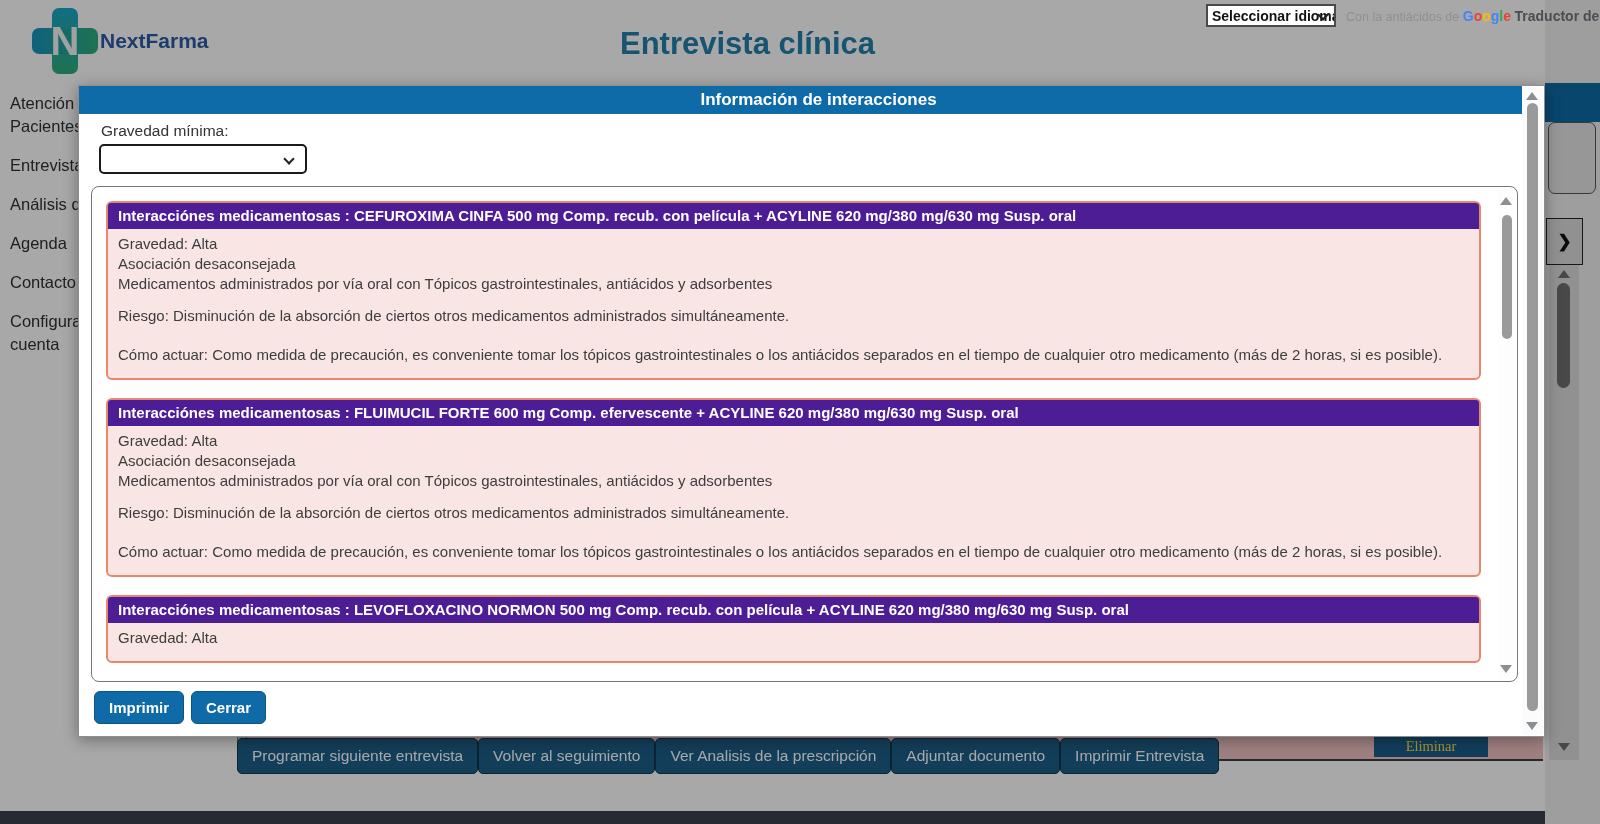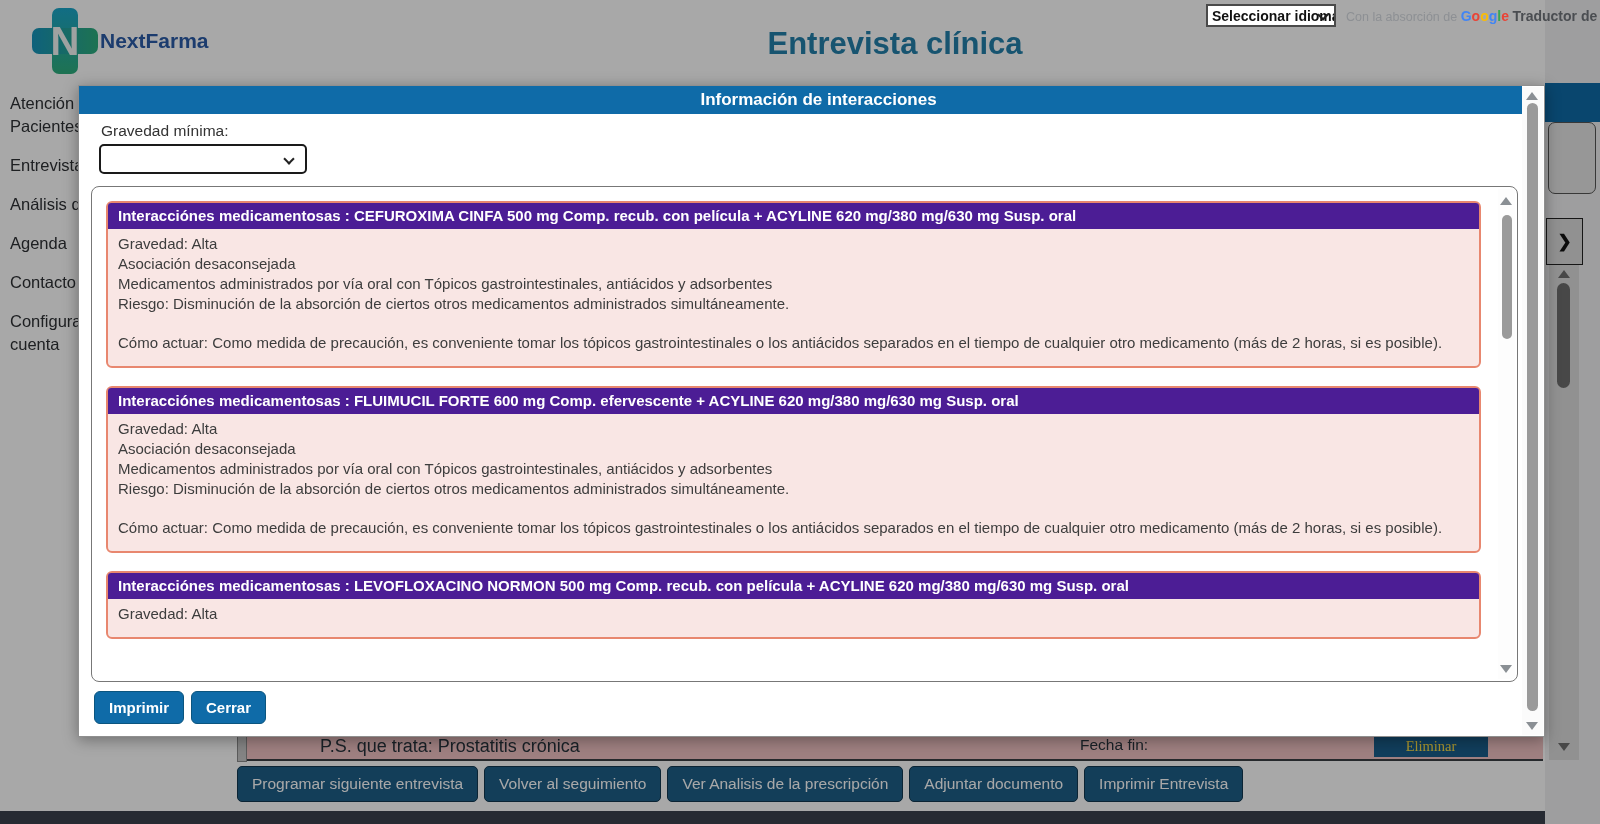--- a/index.html
+++ b/index.html
@@ -13,37 +13,37 @@
   .cross { position:relative; width:66px; height:66px; }
   .cross .vbar { position:absolute; left:20px; top:0; width:26px; height:66px; border-radius:7px;
                  background:linear-gradient(180deg,#1BA6C9 0%,#2EAE7D 100%); }
   .cross .hbar { position:absolute; left:0; top:20px; width:66px; height:26px; border-radius:7px;
                  background:linear-gradient(90deg,#1794BC 0%,#2EAE7D 100%); }
   .cross .nletter { position:absolute; left:0; top:0; width:66px; height:66px; display:flex;
                  align-items:center; justify-content:center; color:#f2f6f5; font-weight:bold;
                  font-size:40px; line-height:1; }
   .brandname { color:#2B5CA8; font-weight:bold; font-size:21px; margin-left:2px; }
 
-  .pagetitle { position:absolute; left:620px; top:26px; width:550px; text-align:center;
+  .pagetitle { position:absolute; left:620px; top:26px; width:550px; 
                color:#2380AB; font-size:31px; font-weight:bold; }
 
   .sidebar { position:absolute; left:10px; top:92px; width:160px; color:#2e3135; font-size:16.5px; }
   .sidebar div { margin-bottom:16px; white-space:pre-line; line-height:23px; cursor:pointer; }
 
   
   .psrow { position:absolute; left:247px; top:735px; width:1296px; height:26px;
            background:#F2C3C4; border-bottom:2px solid #3a3f44; overflow:hidden; }
   .psrow .pstext { position:absolute; left:73px; top:1px; font-size:18px; color:#26333c; }
   .psrow .fechatext { position:absolute; left:833px; top:1px; font-size:15.5px; color:#26333c; }
   .grayStrip { position:absolute; left:237px; top:735px; width:10px; height:27px; background:#c9c9c9; border:1px solid #8a8a8a; }
   .btn-eliminar { position:absolute; left:1374px; top:736px; width:114px; height:21px;
            background:#1A5E8C; color:#fde047; border:none; font-size:14.5px; text-align:center;
            font-family:Liberation Serif, serif; cursor:pointer; }
 
-  .bottombtns { position:absolute; left:237px; top:766px; display:flex; gap:6px; }
+  .bottombtns { position:absolute; left:237px; top:738px; display:flex; }
   .bottombtns button { background:#1E5F88; color:#fff; border:1px solid #11374f; border-radius:5px;
            padding:8px 14px; font-size:15.5px; font-family:inherit; cursor:pointer; }
 
   .footerstrip { position:absolute; left:0; top:811px; width:1600px; height:13px; background:#3B414D; }
 
   
   .rightcol { position:absolute; left:1545px; top:0; width:55px; height:824px; background:#f0f0f1; }
   .rc-blue { position:absolute; left:0px; top:83px; width:55px; height:39px; background:#0F6BA8; }
   .rc-gray { position:absolute; left:3px; top:122px; width:48px; height:72px; background:#e6e6e6;
              border:1px solid #555; border-radius:7px; }
@@ -86,21 +86,21 @@
            border-right:2px solid #222; border-bottom:2px solid #222; transform:rotate(45deg); pointer-events:none; }
 
   .int-list { position:absolute; left:12px; top:100px; right:26px; height:496px; background:#fff;
            border:1px solid #777; border-radius:8px; padding:14px 36px 0 14px; overflow:hidden; }
 
   .card { border:2px solid #E8876F; border-radius:6px; background:#F9E6E4; margin-bottom:0; }
   .card + .card { margin-top:18px; }
   .card-header { background:#4c1d95; color:#fff; font-weight:bold; font-size:15px; padding:4px 10px 5px; border-radius:3px 3px 0 0; }
   .card-body { padding:5px 10px 13px; font-size:15px; color:#3d3d3d; }
   .card-body p { line-height:20px; }
-  .card-body .risk { }
+  .card-body .risk { margin-top:12px; }
   .card-body .action { margin-top:19px; }
 
   .modal-btns { position:absolute; left:15px; top:605px; display:flex; gap:7px; }
   .modal-btns button { background:#0F6BA8; color:#fff; font-weight:bold; border:1px solid #0b557f;
            border-radius:6px; padding:7px 14px; font-size:15px; font-family:inherit; cursor:pointer; }
 
   
   .msb { position:absolute; top:1px; bottom:1px; right:1px; width:21px; background:#fbfbfb; }
   .msb .tri-up { position:absolute; left:4px; top:5px; }
   .msb .tri-down { position:absolute; left:4px; bottom:5px; }
@@ -173,21 +173,21 @@
 <div class="overlay"></div>
 
 <div class="translatebar">
   <div class="langselect">
     <select>
       <option>Seleccionar idioma</option>
     </select>
     <div class="chev"></div>
   </div>
   <div class="poweredby">
-    <span>Con la absorción de</span>
+    <span>Con la antiácidos de</span>
     <span class="glogo"><span class="l1">G</span><span class="l2">o</span><span class="l3">o</span><span class="l4">g</span><span class="l5">l</span><span class="l6">e</span></span>
     <span class="gtrad">Traductor de Goo</span>
   </div>
 </div>
 
 <div class="modal">
   <div class="modal-header">Información de interacciones</div>
 
   <div class="sev-label">Gravedad mínima:</div>
   <div class="sevselect">

